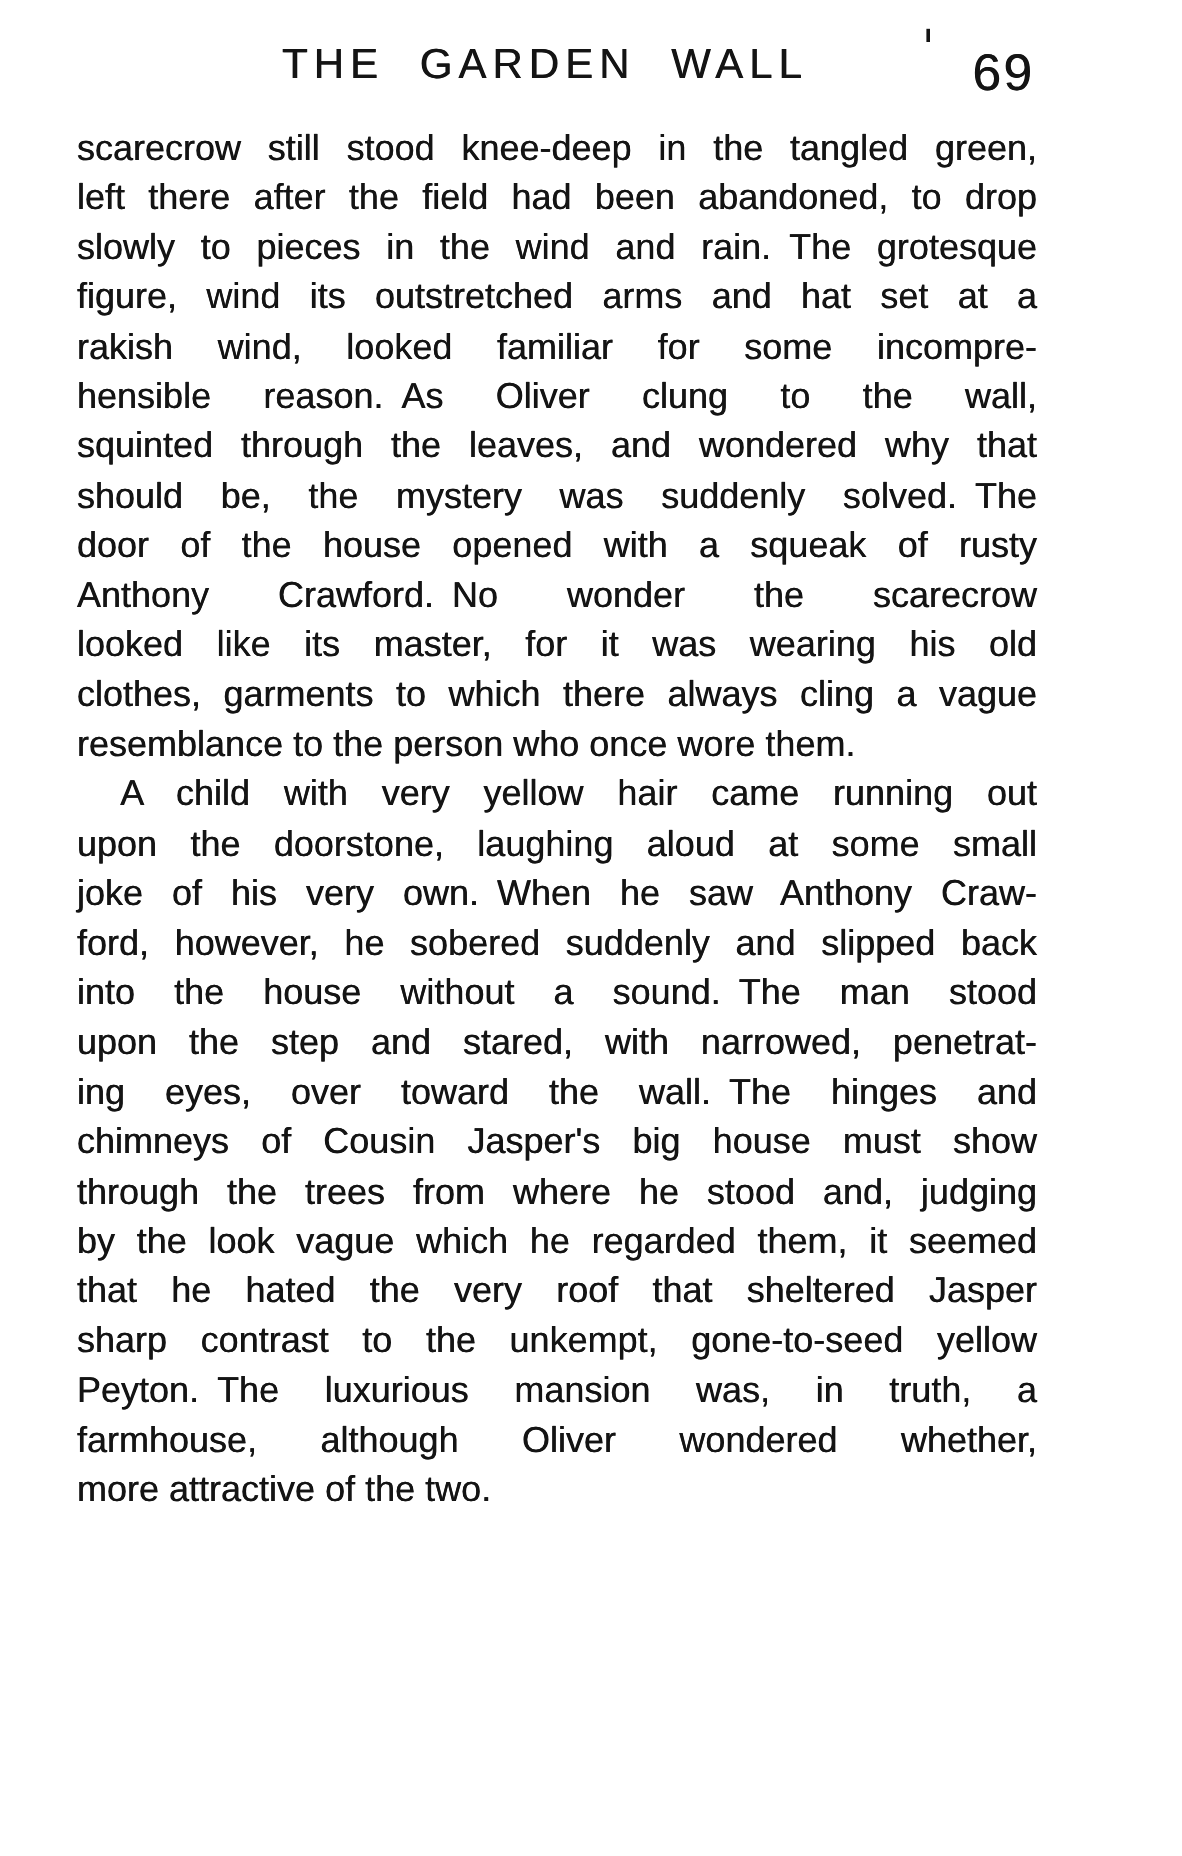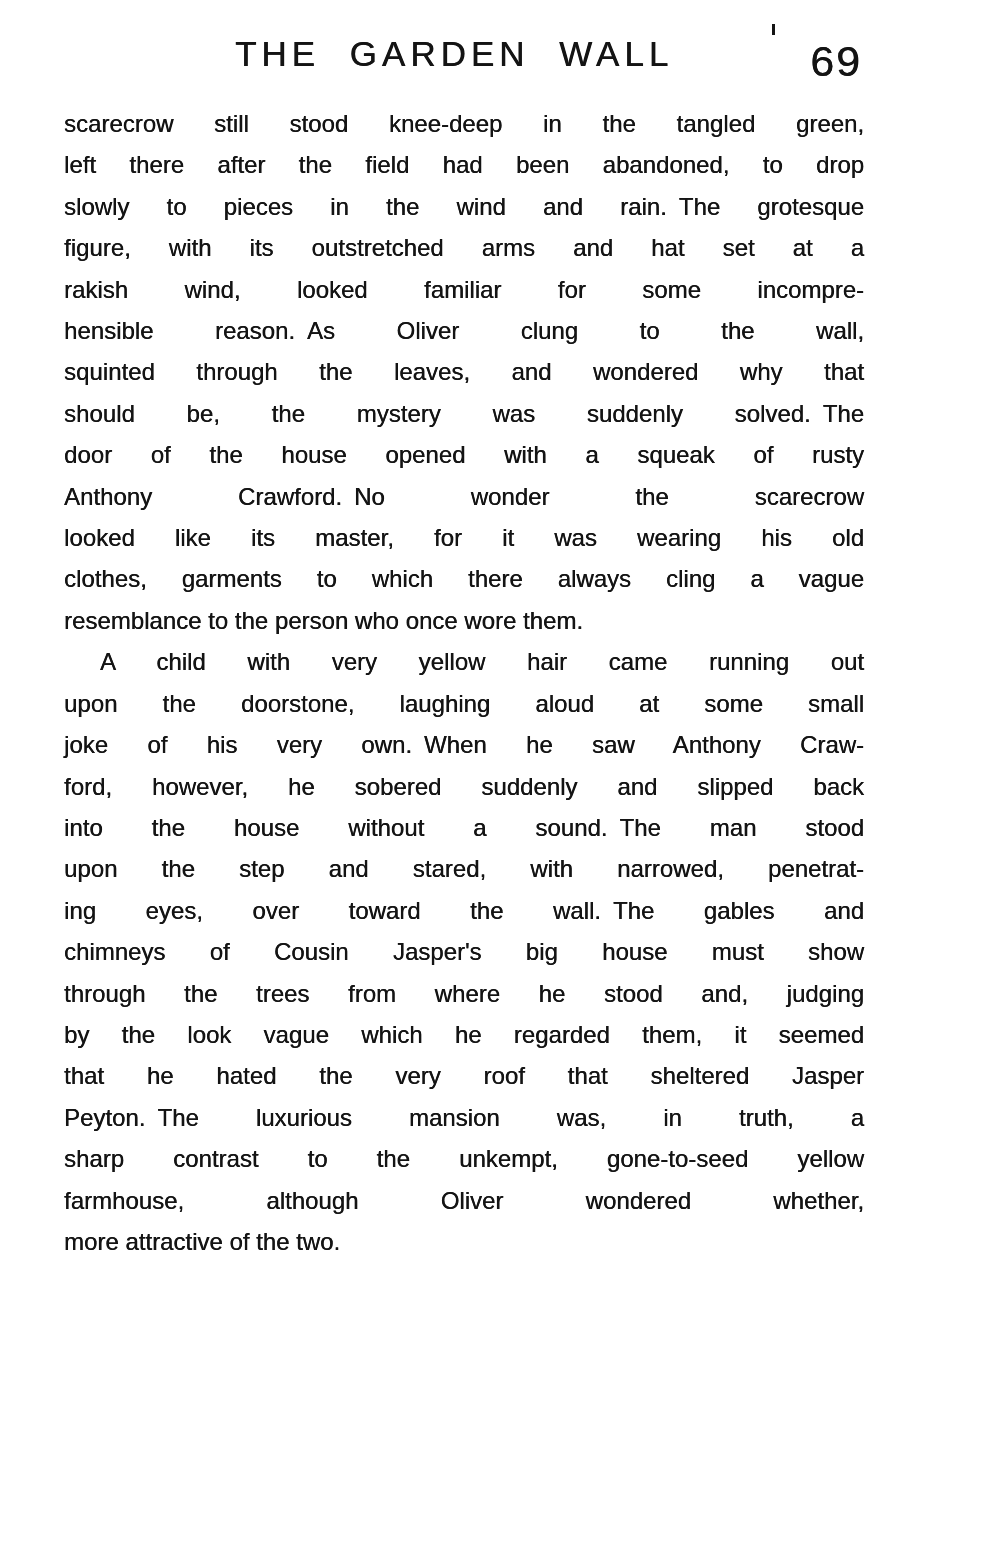--- a/index.html
+++ b/index.html
@@ -50,21 +50,21 @@
     width: 3px;
     height: 11px;
     background: var(--ink, #141414);
   }
   
   .body-text {
     position: absolute;
     left: 64px;
     top: 103px;
     width: 800px;
-    font-size: 24px;
+    font-size: 30px;
     line-height: 41.4px;
     text-shadow: 0.35px 0 0 currentColor;
   }
   .paragraph { margin: 0; }
   .line {
     text-align: justify;
     text-align-last: justify;
     white-space: normal;
   }
   .line.last {
@@ -83,42 +83,42 @@
     <span class="page-num">69</span>
   </header>
 
   <span class="stray"></span>
 
   <main class="body-text">
       <div class="paragraph">
         <div class="line">scarecrow still stood knee-deep in the tangled green,</div>
         <div class="line">left there after the field had been abandoned, to drop</div>
         <div class="line">slowly to pieces in the wind and rain. The grotesque</div>
-        <div class="line">figure, with its outstretched arms and hat set at a</div>
+        <div class="line">figure, wind its outstretched arms and hat set at a</div>
         <div class="line">rakish wind, looked familiar for some incompre-</div>
         <div class="line">hensible reason. As Oliver clung to the wall,</div>
         <div class="line">squinted through the leaves, and wondered why that</div>
         <div class="line">should be, the mystery was suddenly solved. The</div>
         <div class="line">door of the house opened with a squeak of rusty</div>
         <div class="line">Anthony Crawford. No wonder the scarecrow</div>
         <div class="line">looked like its master, for it was wearing his old</div>
         <div class="line">clothes, garments to which there always cling a vague</div>
         <div class="line last">resemblance to the person who once wore them.</div>
       </div>
       <div class="paragraph">
         <div class="line first-indent">A child with very yellow hair came running out</div>
         <div class="line">upon the doorstone, laughing aloud at some small</div>
         <div class="line">joke of his very own. When he saw Anthony Craw-</div>
         <div class="line">ford, however, he sobered suddenly and slipped back</div>
         <div class="line">into the house without a sound. The man stood</div>
         <div class="line">upon the step and stared, with narrowed, penetrat-</div>
-        <div class="line">ing eyes, over toward the wall. The gables and</div>
+        <div class="line">ing eyes, over toward the wall. The hinges and</div>
         <div class="line">chimneys of Cousin Jasper's big house must show</div>
         <div class="line">through the trees from where he stood and, judging</div>
         <div class="line">by the look vague which he regarded them, it seemed</div>
         <div class="line">that he hated the very roof that sheltered Jasper</div>
+        <div class="line">sharp contrast to the unkempt, gone-to-seed yellow</div>
         <div class="line">Peyton. The luxurious mansion was, in truth, a</div>
-        <div class="line">sharp contrast to the unkempt, gone-to-seed yellow</div>
         <div class="line">farmhouse, although Oliver wondered whether,</div>
         <div class="line last">more attractive of the two.</div>
       </div>
     </main>
 </div>
 
 </body></html>

